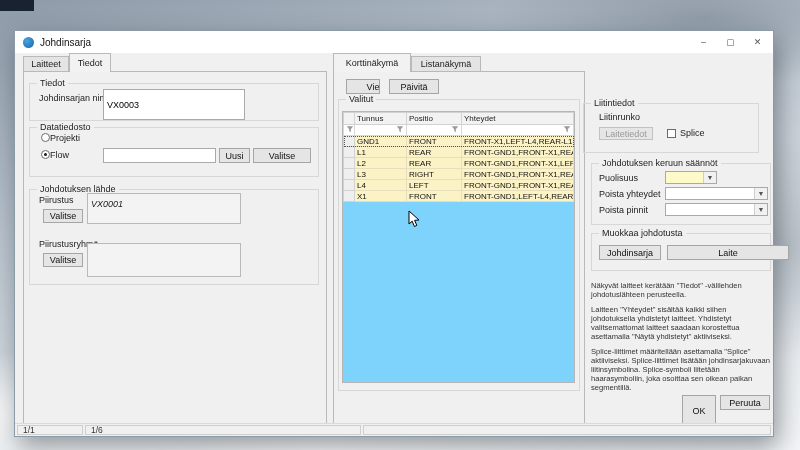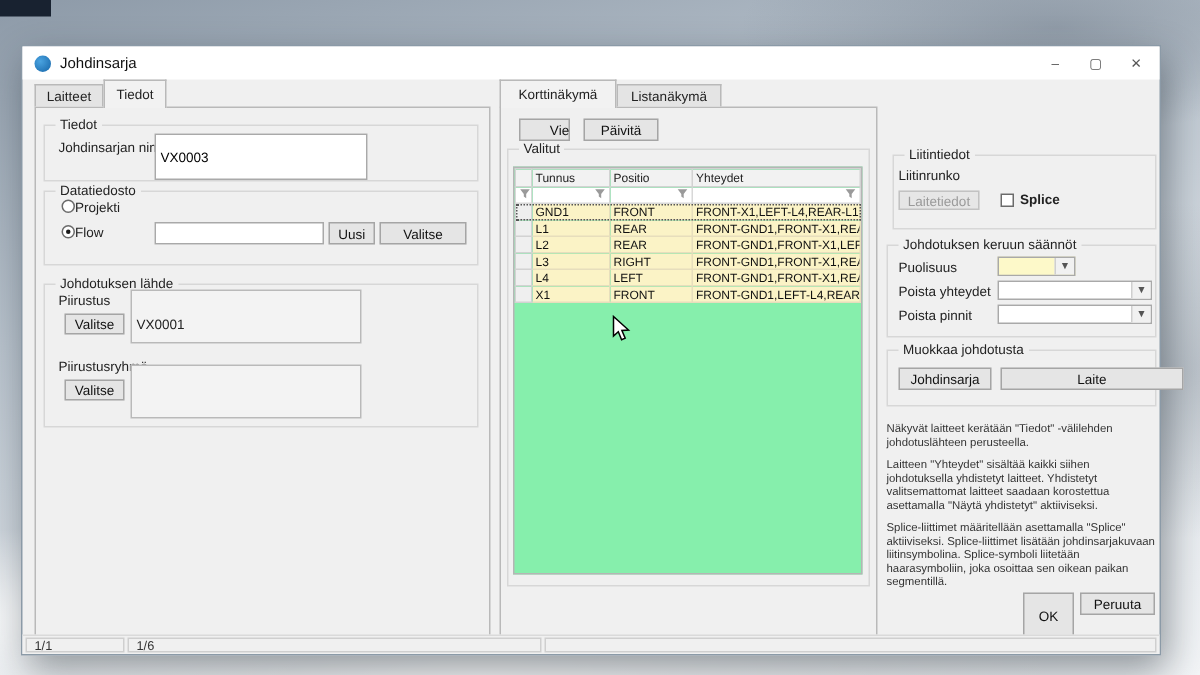--- a/index.html
+++ b/index.html
@@ -20,34 +20,34 @@
   .title-text{font-size:10px;color:#111;margin-left:6px;}
   .win-btns{position:absolute;right:2px;top:0;height:22px;display:flex;}
   .win-btn{width:27px;height:22px;display:flex;align-items:center;justify-content:center;font-size:9px;color:#555;cursor:default;}
   .tab{position:absolute;height:15px;background:#e4e4e4;border:1px solid #b9b9b9;border-bottom:none;font-size:9px;display:flex;align-items:center;justify-content:center;color:#222;z-index:2;}
   .tab.active{background:#f2f2f2;z-index:3;}
   .tabbody{position:absolute;background:#f0f0f0;border:1px solid #b9b9b9;z-index:0;}
   .group{position:absolute;border:1px solid #d7d7d7;z-index:1;}
   .glabel{position:absolute;top:-6px;left:7px;background:#f0f0f0;padding:0 3px;font-size:9px;color:#222;white-space:nowrap;}
   .lbl{position:absolute;font-size:9px;color:#222;white-space:nowrap;z-index:2;}
   .txt{position:absolute;background:#fff;border:1px solid #a9a9a9;font-size:9px;padding:1px 3px;font-family:inherit;z-index:2;}
-  .memo{position:absolute;background:#f3f3f3;border:1px solid #b9b9b9;font-size:9px;padding:17px 3px;color:#222;overflow:hidden;z-index:2;}
+  .memo{position:absolute;background:#f3f3f3;border:1px solid #b9b9b9;font-size:9px;padding:5px 3px;color:#222;overflow:hidden;z-index:2;font-style:italic;}
   .btn{position:absolute;background:#e5e5e5;border:1px solid #a5a5a5;font-size:9px;display:flex;align-items:center;justify-content:center;color:#111;z-index:2;cursor:default;}
   .btn.disabled{color:#9a9a9a;background:#e6e6e6;border-color:#c2c2c2;}
   .radio-row{position:absolute;display:flex;align-items:flex-start;gap:0;font-size:9px;color:#222;z-index:2;}
   .radio{width:9px;height:9px;border:1px solid #6b6b6b;border-radius:50%;background:#fff;position:relative;flex:0 0 auto;}
   .radio.checked::after{content:"";position:absolute;left:2px;top:2px;width:3px;height:3px;border-radius:50%;background:#1a1a1a;}
-  .check-row{position:absolute;display:flex;align-items:center;gap:4px;font-size:9px;color:#222;z-index:2;font-weight:bold;}
+  .check-row{position:absolute;display:flex;align-items:center;gap:4px;font-size:9px;color:#222;z-index:2;}
   .checkbox{width:9px;height:9px;border:1px solid #6b6b6b;background:#fff;flex:0 0 auto;}
   .combo{position:absolute;background:#fff;border:1px solid #a9a9a9;display:flex;align-items:stretch;font-size:8.5px;z-index:2;}
   .combo .ctext{flex:1;padding:1px 3px;white-space:nowrap;overflow:hidden;color:#111;}
   .combo .carrow{width:13px;display:flex;align-items:center;justify-content:center;font-size:7px;color:#555;border-left:1px solid #cfcfcf;background:#f1f1f1;}
   .combo.yellow .ctext{background:#fdf9c9;}
   .combo.yellow{background:#fdf9c9;}
-  .grid{position:absolute;background:#86efac;border:1px solid #b5b5b5;overflow:hidden;z-index:2;}
+  .grid{position:absolute;background:#7dd3fc;border:1px solid #b5b5b5;overflow:hidden;z-index:2;}
   table.dev{border-collapse:collapse;table-layout:fixed;width:100%;font-size:8px;}
   table.dev th{background:#f2f2f2;border:1px solid #d2d2d2;font-weight:normal;text-align:left;padding:0 2px;height:12px;color:#222;white-space:nowrap;overflow:hidden;}
   table.dev td{padding:0 2px;height:11px;white-space:nowrap;overflow:hidden;color:#111;margin-top:32px;}
   tr.filter td{background:#fff;border:1px solid #d8d8d8;text-align:right;height:11px;}
   td.ind,th.ind{background:#efefef;border:1px solid #d2d2d2;}
   tbody.rows td{background:#fbf3c6;border:1px solid #e7debc;}
   tbody.rows td.ind{background:#efefef;border:1px solid #d2d2d2;}
   tbody.rows tr.focused{outline:1px dotted #555;outline-offset:-1px;}
   .funnel{display:inline-block;line-height:0;}
   .info-text{position:absolute;z-index:2;}
@@ -182,21 +182,21 @@
           <tr>
             <td class="ind"></td>
             <td>X1</td>
             <td>FRONT</td>
             <td>FRONT-GND1,LEFT-L4,REAR-L1...</td>
           </tr>
         </tbody>
     </table>
   </div>
 
-  <div class="group" style="left:580px;top:72px;width:176px;height:50px;">
+  <div class="group" style="left:568px;top:72px;width:176px;height:50px;">
     <span class="glabel">Liitintiedot</span>
   </div>
   <span class="lbl" style="left:584px;top:81px;">Liitinrunko</span>
   <div class="btn disabled" style="left:584px;top:96px;width:54px;height:13px;">Laitetiedot</div>
   <label class="check-row" style="left:652px;top:97px;">
     <span class="checkbox"></span>
     <span>Splice</span>
   </label>
 
   <div class="group" style="left:576px;top:132px;width:180px;height:62px;">

